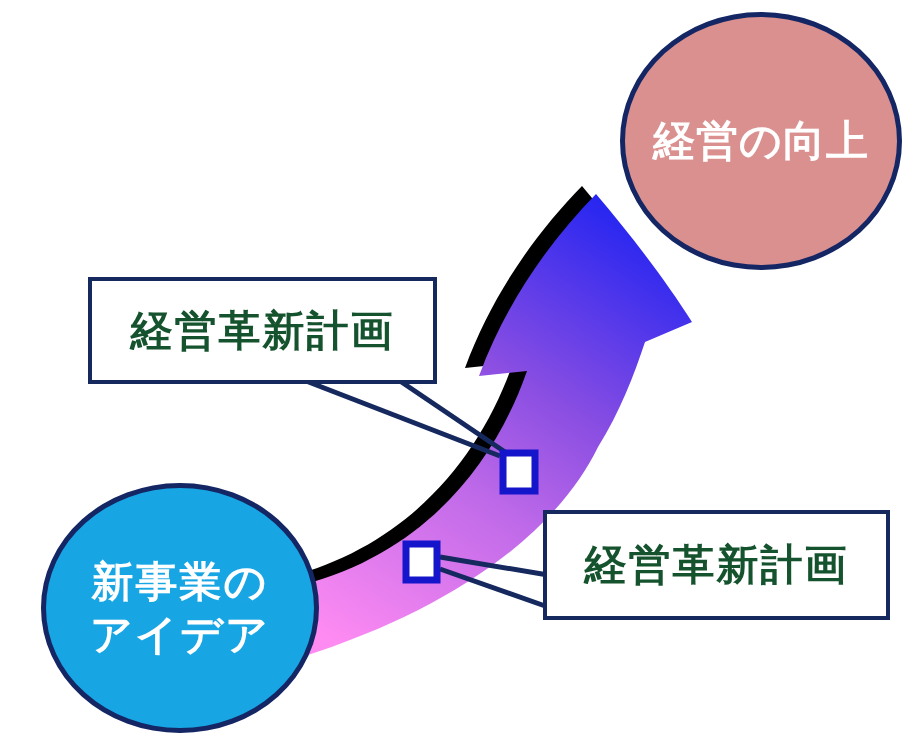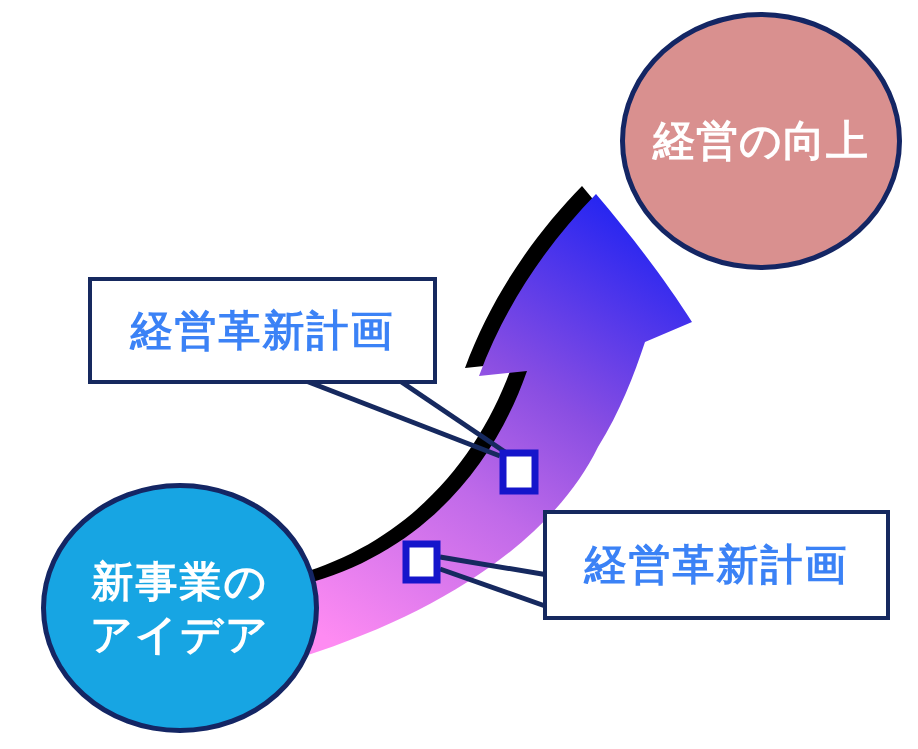--- a/index.html
+++ b/index.html
@@ -37,21 +37,21 @@
   .callout{
     position:absolute;
     background:#ffffff;
     border:4px solid #16295f;
     display:flex;flex-direction:column;
     align-items:center;justify-content:center;
     text-align:center;
     z-index:4;
     box-sizing:border-box;
     font-weight:bold;
-    color:#3b82f6;
+    color:#14532d;
     font-size:42px;line-height:50px;letter-spacing:2px;
   }
   .callout-approval{left:88px;top:277px;width:349px;height:107px;}
   .callout-creation{left:543px;top:510px;width:347px;height:110px;}
   .line{display:block;}
 </style>
 </head>
 <body>
 
 <div class="stage">

